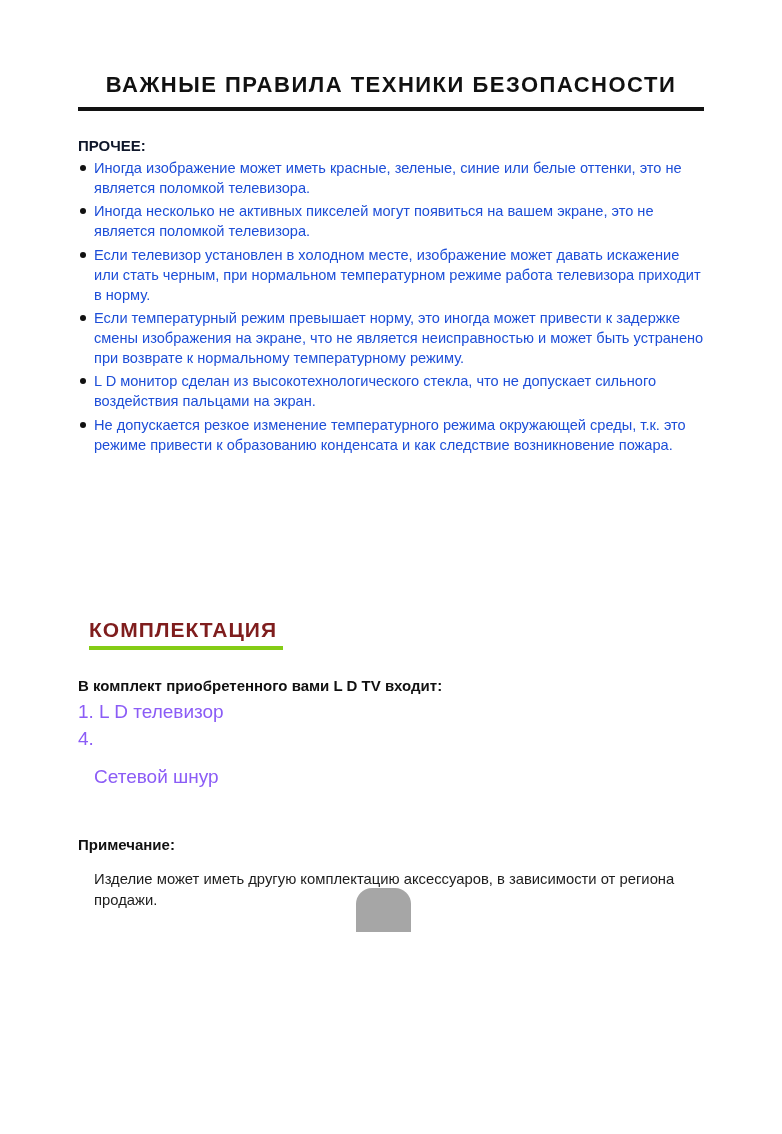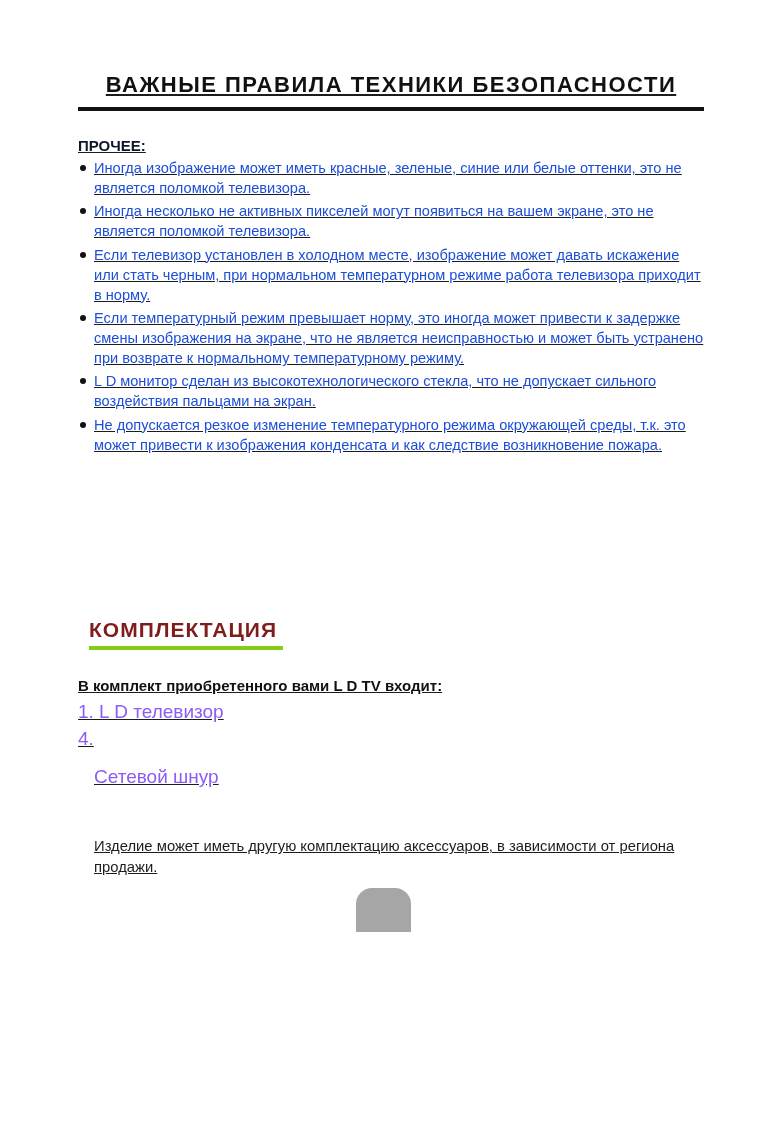--- a/index.html
+++ b/index.html
@@ -5,21 +5,20 @@
   * { box-sizing: border-box; }
   html, body { margin: 0; padding: 0; background: #ffffff; }
   .page {
     position: relative;
     width: 782px;
     height: 932px;
     background: #ffffff;
     overflow: hidden;
     font-family: "Liberation Sans", sans-serif;
     color: #1c1c1c;
-    text-decoration: underline;
   }
   .content { padding: 0 78px; }
 
   
   .doc-title {
     margin: 72px 0 0 0;
     text-align: center;
     font-size: 22px;
     font-weight: bold;
     letter-spacing: 1.5px;
@@ -121,35 +120,36 @@
   <div class="content">
 
     <section>
       <h2 class="other-heading">ПРОЧЕЕ:</h2>
       <ul class="bullets">
         <li>Иногда изображение может иметь красные, зеленые, синие или белые оттенки, это не является поломкой телевизора.</li>
         <li>Иногда несколько не активных пикселей могут появиться на вашем экране, это не является поломкой телевизора.</li>
         <li>Если телевизор установлен в холодном месте, изображение может давать искажение или стать черным, при нормальном температурном режиме работа телевизора приходит в норму.</li>
         <li>Если температурный режим превышает норму, это иногда может привести к задержке смены изображения на экране, что не является неисправностью и может быть устранено при возврате к нормальному температурному режиму.</li>
         <li>L  D монитор сделан из высокотехнологического стекла, что не допускает сильного воздействия пальцами на экран.</li>
-        <li>Не допускается резкое изменение температурного режима окружающей среды, т.к. это может привести к изображения конденсата и как следствие возникновение пожара.</li>
+        <li>Не допускается резкое изменение температурного режима окружающей среды, т.к. это режиме привести к образованию конденсата и как следствие возникновение пожара.</li>
       </ul>
     </section>
 
     <section class="package-section">
       <h2 class="package-heading">КОМПЛЕКТАЦИЯ</h2>
       <p class="package-intro">В комплект приобретенного вами L  D TV  входит:</p>
       <div class="package-list">
         <p class="pl-line">1. L  D телевизор</p>
         <p class="pl-line">4.</p>
         <p class="pl-line indent">Сетевой шнур</p>
       </div>
     </section>
 
     <section class="note-section">
+      <h3 class="note-heading">Примечание:</h3>
       <p class="note-text">Изделие может иметь другую комплектацию аксессуаров, в зависимости от региона продажи.</p>
     </section>
 
   </div>
 
   <div class="scan-tab"></div>
 
 </div>
 
 </body></html>

